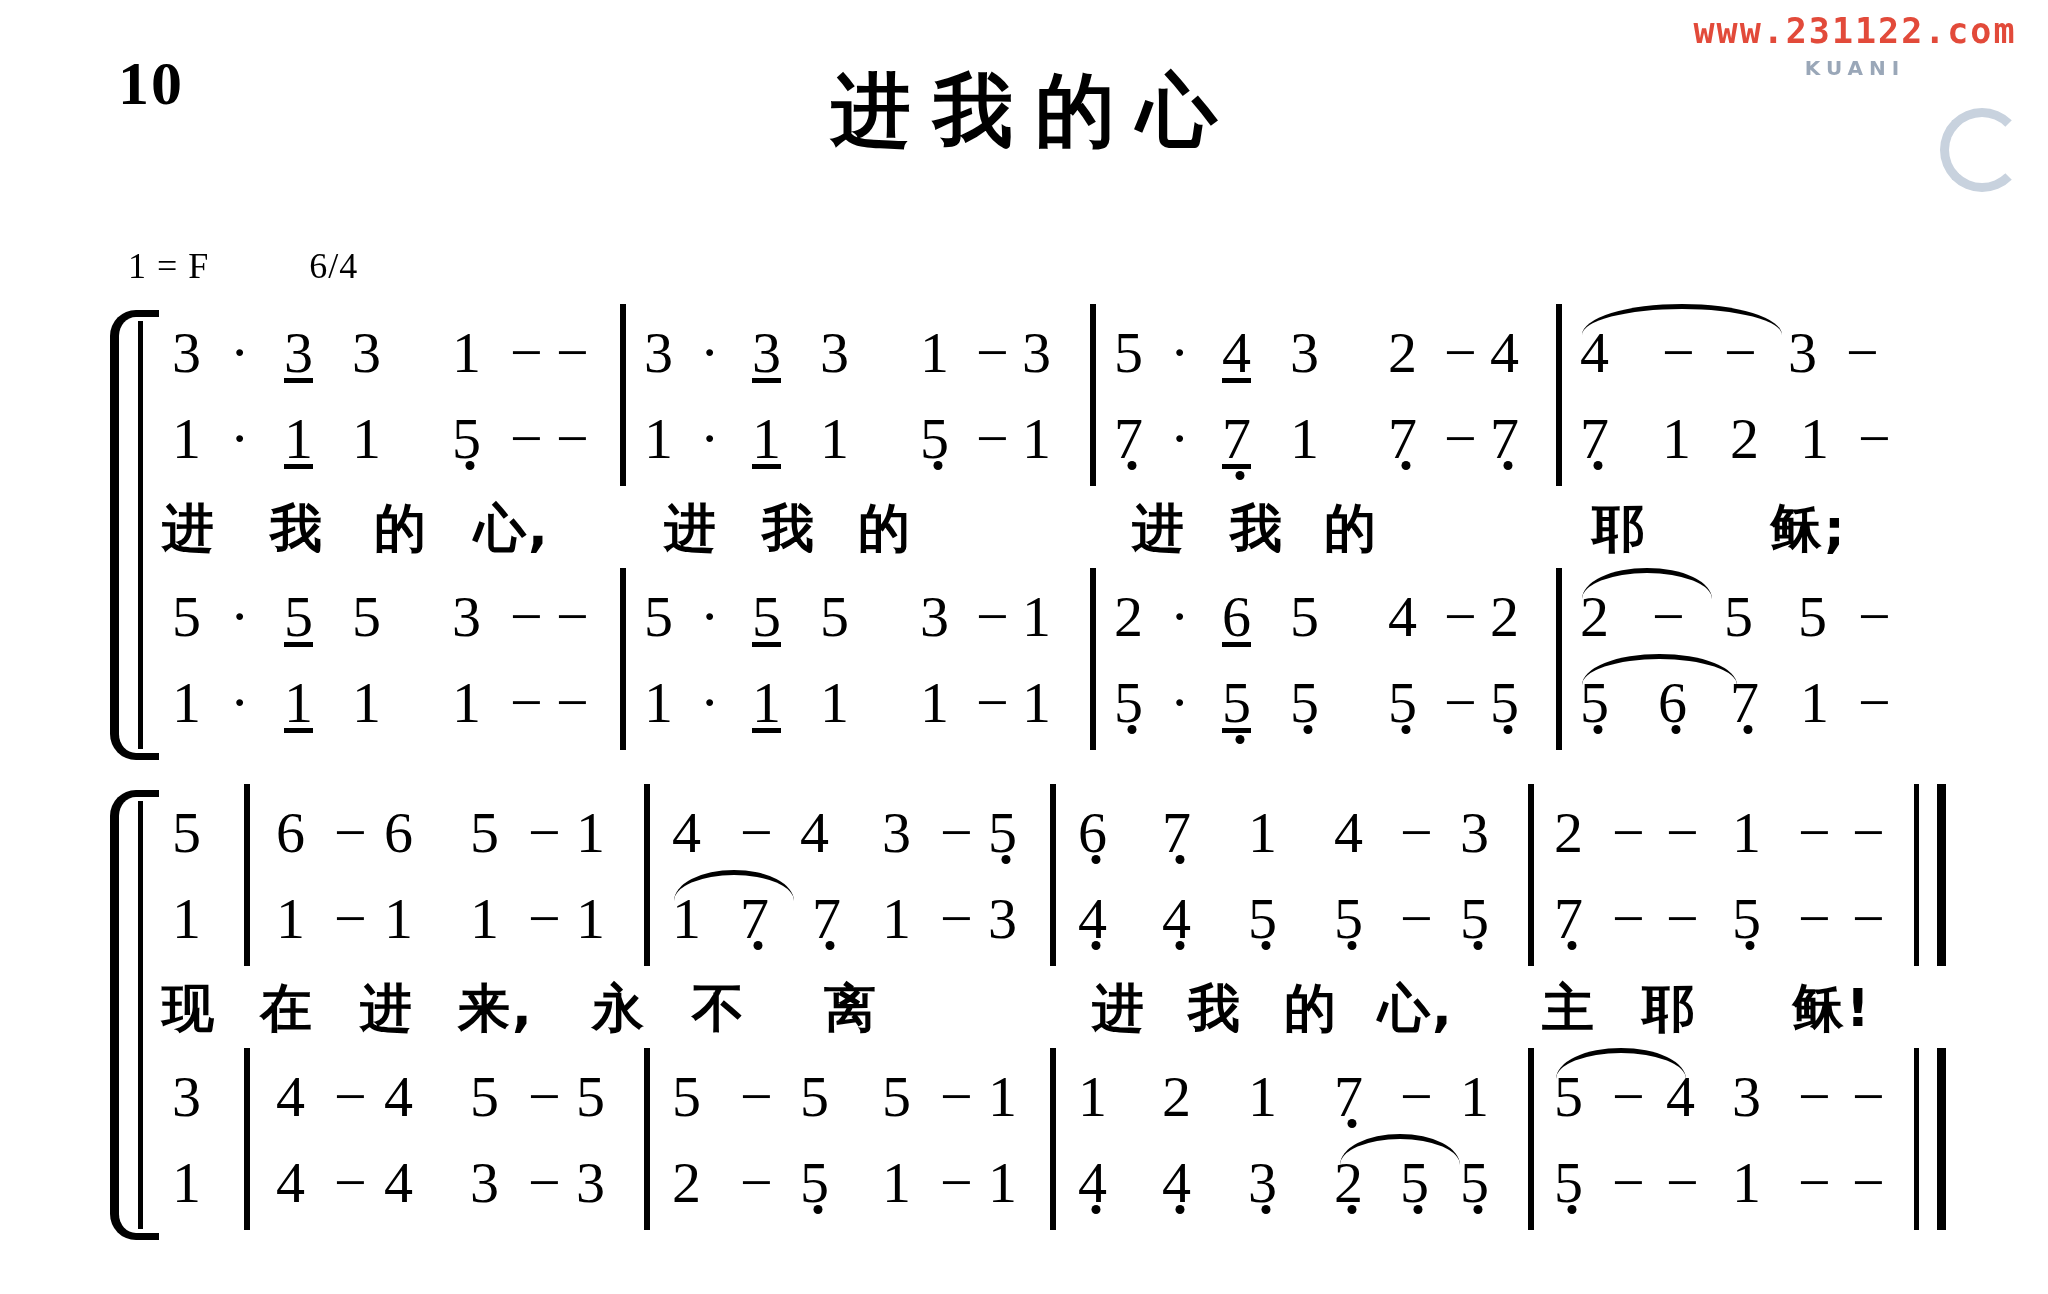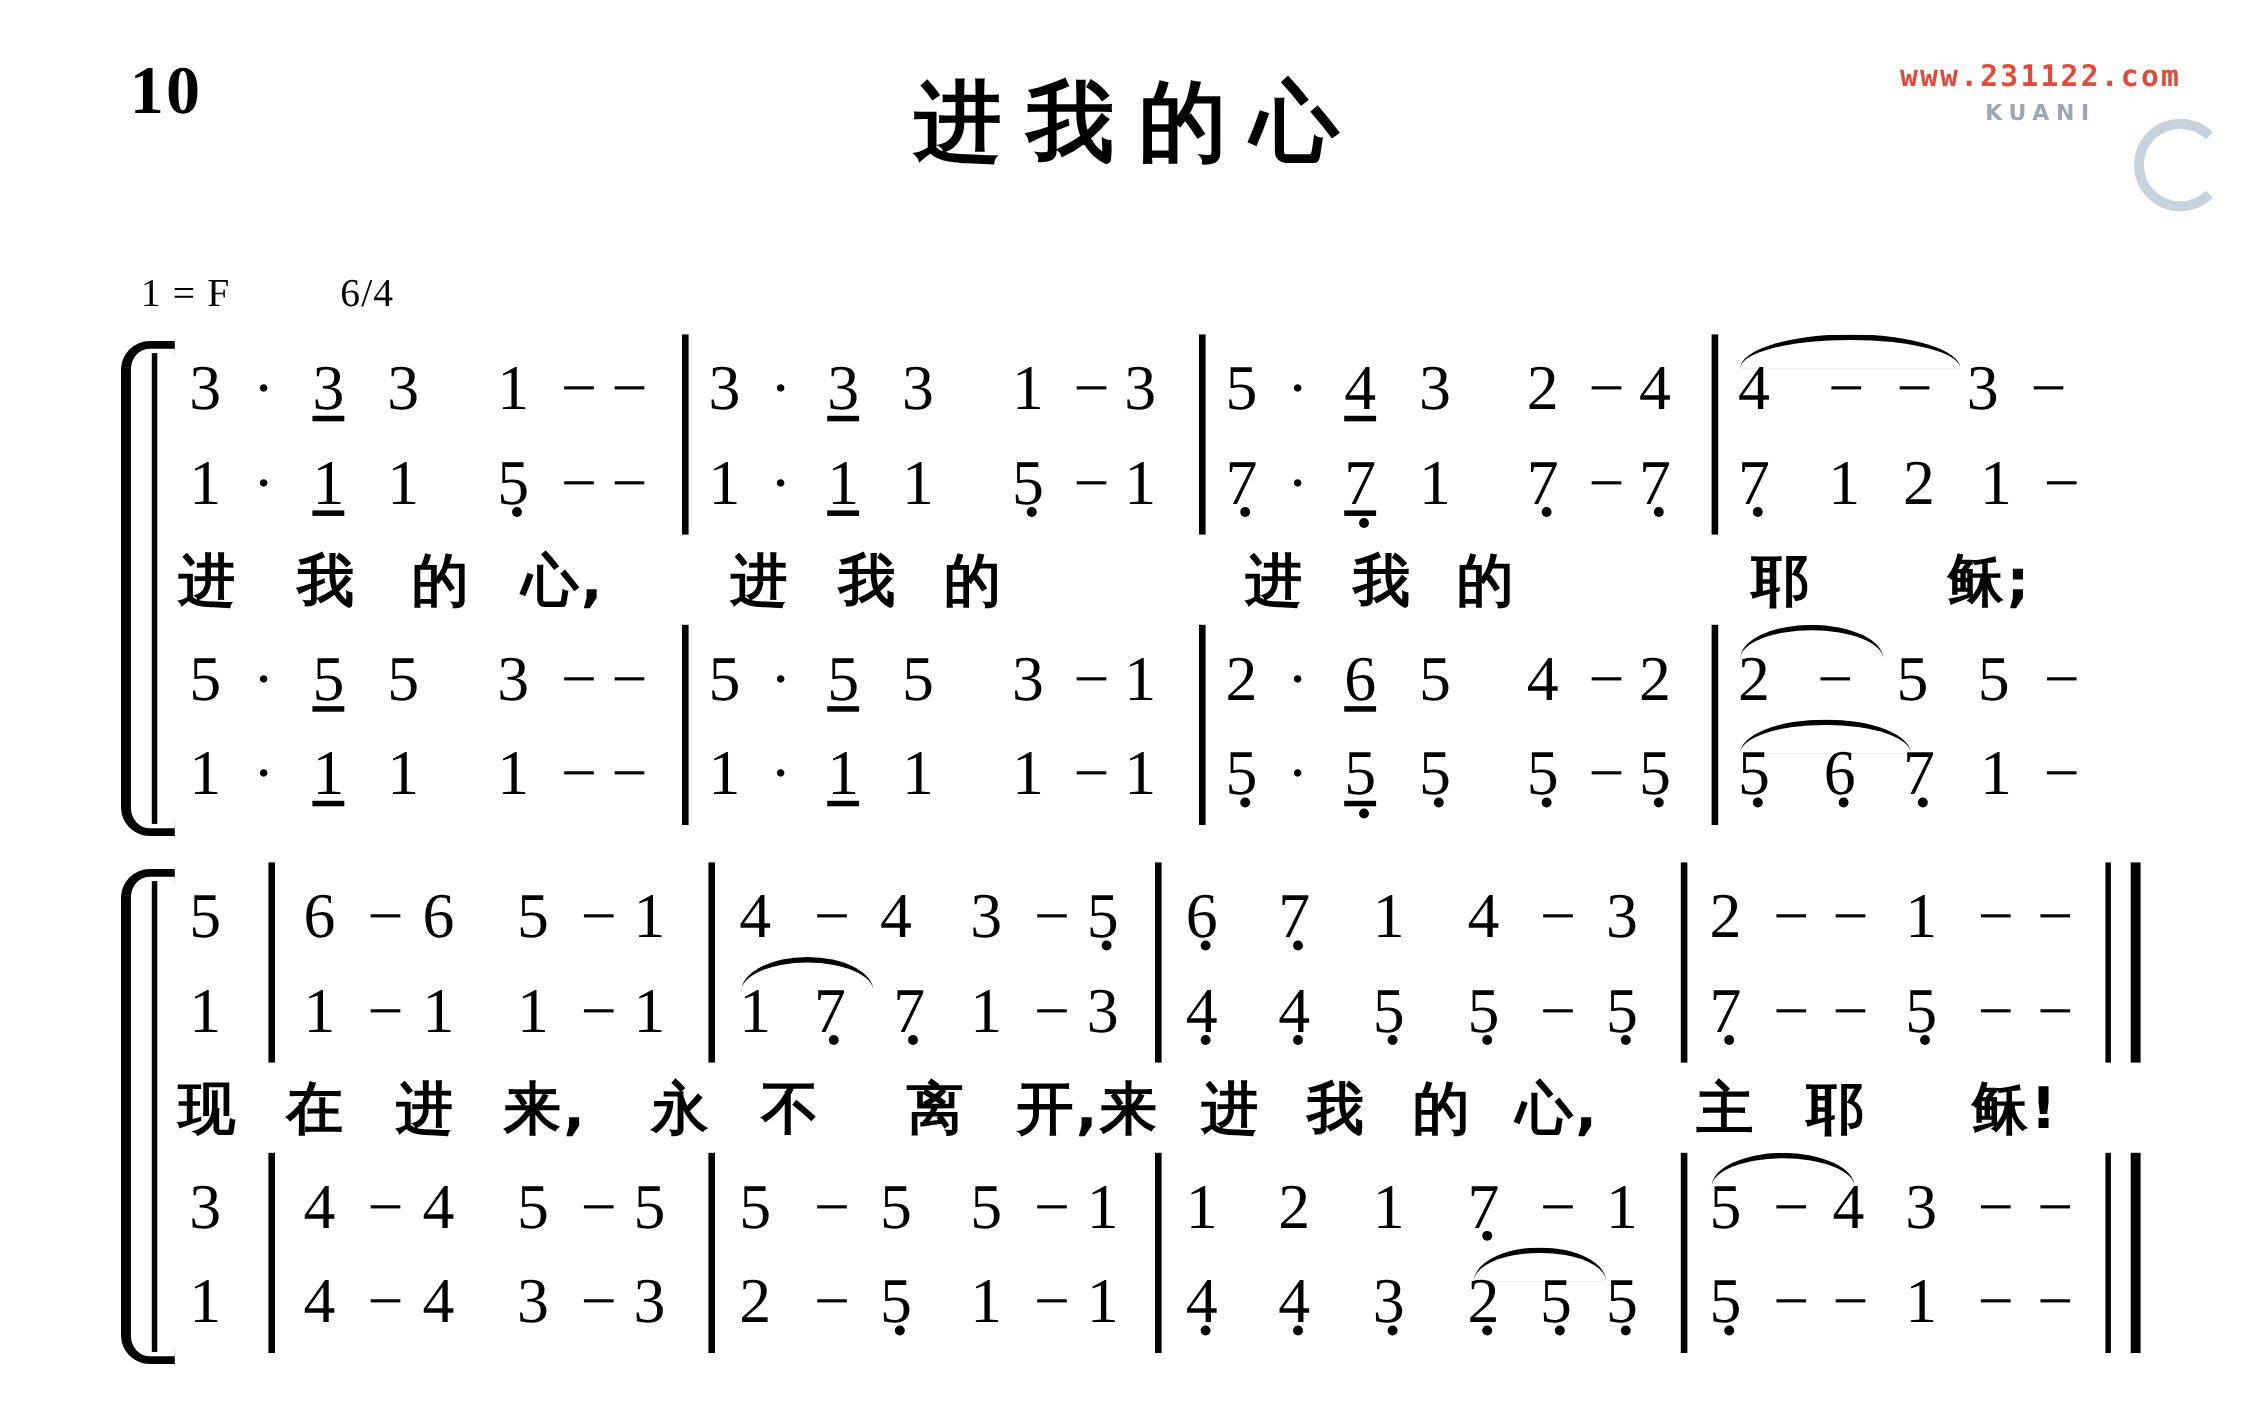--- a/index.html
+++ b/index.html
@@ -52,26 +52,25 @@
   .wm-cn {
     font-family: "DejaVu Sans", sans-serif;
     font-size: 42px;
     font-weight: 700;
     color: #e24a3a;
     letter-spacing: 3px;
     line-height: 1.05;
   }
   .wm-url {
     font-family: "DejaVu Sans Mono", monospace;
-    font-size: 27px;
+    font-size: 35px;
     font-weight: 700;
     color: #e24a3a;
     letter-spacing: 2px;
     line-height: 1.2;
-    margin-top: 44px;
   }
   .wm-sub {
     margin-top: 4px;
     font-family: "DejaVu Sans", sans-serif;
     font-size: 20px;
     font-weight: 700;
     color: #9aa7b8;
     letter-spacing: 6px;
   }
   .wm-ring {
@@ -466,21 +465,20 @@
     </div>
 
     <div class="lyric-row">
       <span class="lyr" style="left:10px">现</span>
       <span class="lyr" style="left:108px">在</span>
       <span class="lyr" style="left:208px">进</span>
       <span class="lyr" style="left:306px">来,</span>
       <span class="lyr" style="left:440px">永</span>
       <span class="lyr" style="left:540px">不</span>
       <span class="lyr" style="left:672px">离</span>
-      <span class="lyr" style="left:772px">开,来</span>
       <span class="lyr" style="left:940px">进</span>
       <span class="lyr" style="left:1036px">我</span>
       <span class="lyr" style="left:1132px">的</span>
       <span class="lyr" style="left:1226px">心,</span>
       <span class="lyr" style="left:1390px">主</span>
       <span class="lyr" style="left:1490px">耶</span>
       <span class="lyr" style="left:1640px">稣!</span>
     </div>
 
     <div class="voice-row">

